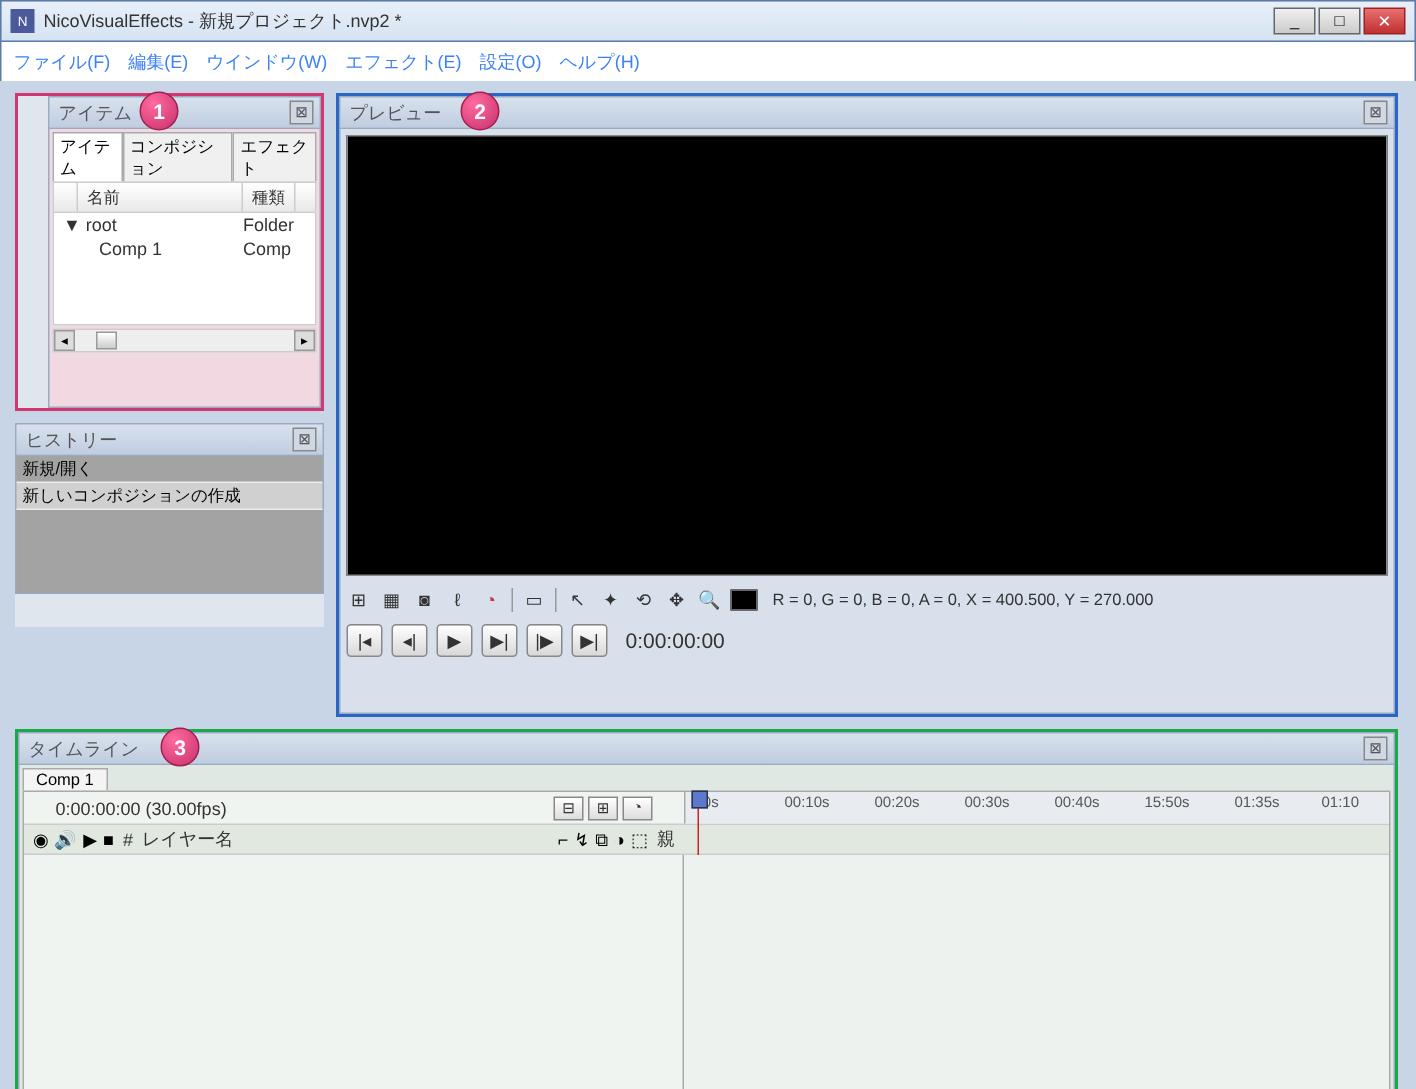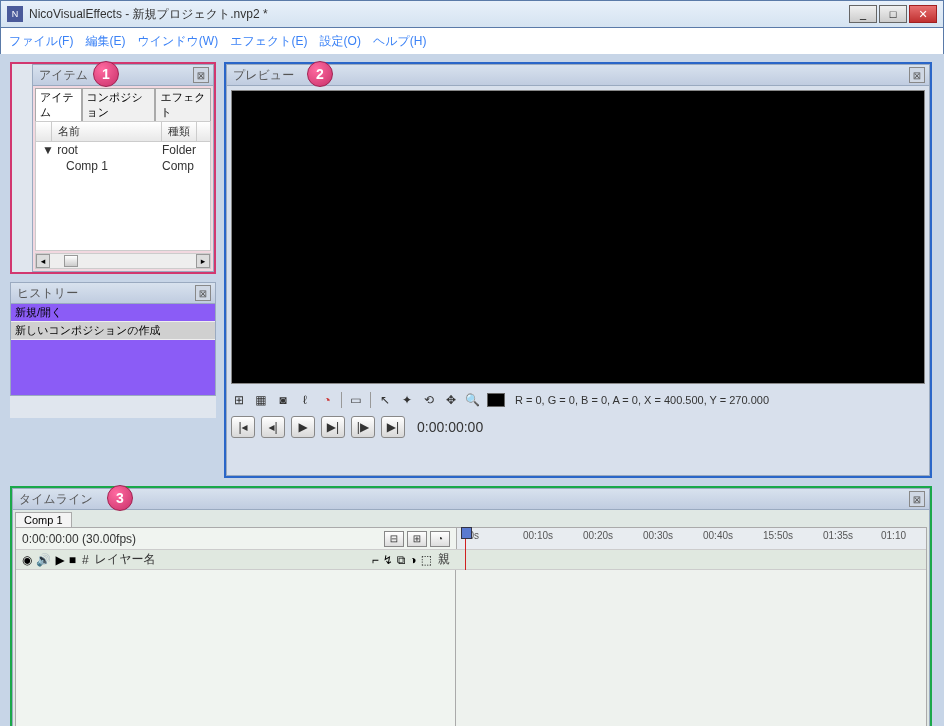--- a/index.html
+++ b/index.html
@@ -19,32 +19,32 @@
 
 .panel { position: absolute; background: #e0e6ee; }
 .panel-title { background: linear-gradient(#d8e2ee, #c0cce0); border: 1px solid #9aaac0; height: 22px; display: flex; align-items: center; padding: 0 6px; color: #555; position: relative; }
 .panel-close { position: absolute; right: 4px; top: 2px; width: 16px; height: 16px; border: 1px solid #888; background: #d0d8e4; font-size: 10px; display: flex; align-items: center; justify-content: center; cursor: pointer; }
 
 .items-panel { left: 10px; top: 8px; width: 206px; height: 212px; border: 2px solid #d2376f; padding-left: 20px; }
 .items-body { background: #f2d8e0; height: calc(100% - 22px); border: 1px solid #9aaac0; border-top: none; padding: 2px; }
 .tabs { display: flex; }
 .tab { border: 1px solid #aaa; padding: 1px 4px; background: #f0f0f0; font-size: 11px; cursor: pointer; }
 .tab.active { background: #fff; border-bottom-color: #fff; }
-.tree { background: #fff; border: 1px solid #ccc; margin-top: -1px; height: 130px; overflow: hidden; position: relative; }
+.tree { background: #fff; border: 1px solid #ccc; margin-top: -1px; height: 96px; overflow: hidden; position: relative; }
 .tree-header { display: flex; background: linear-gradient(#fff, #e8e8e8); border-bottom: 1px solid #ccc; }
 .tree-header div { padding: 2px 6px; border-right: 1px solid #ccc; font-size: 11px; color: #333; }
 .tree-row { display: flex; padding: 1px 6px; font-size: 11px; color: #333; }
 .tree-row .c1 { width: 120px; }
 .tree-row .c2 { flex: 1; }
 .hscroll { height: 16px; background: #eee; border: 1px solid #ccc; margin-top: 2px; display: flex; align-items: center; }
 .hscroll .thumb { width: 14px; height: 12px; background: linear-gradient(#fff,#ccc); border: 1px solid #999; margin-left: 14px; }
 .hscroll .arr { width: 14px; height: 14px; border: 1px solid #999; background: #ddd; font-size: 9px; display: flex; align-items: center; justify-content: center; }
 
 .history-panel { left: 10px; top: 228px; width: 206px; height: 136px; }
-.history-body { background: #8b5cf6; border: 1px solid #9aaac0; border-top: none; height: 92px; }
+.history-body { background: #a3a3a3; border: 1px solid #9aaac0; border-top: none; height: 92px; }
 .history-row { padding: 1px 4px; border-bottom: 1px solid #eee; font-size: 11px; }
 .history-row.sel { background: #d0d0d0; }
 .history-footer { padding: 1px 4px; font-size: 11px; color: #333; }
 
 .preview-panel { left: 224px; top: 8px; width: 708px; height: 416px; border: 2px solid #2a66c8; }
 .preview-body { background: #d8e0ec; border: 1px solid #9aaac0; border-top: none; height: calc(100% - 22px); padding: 4px; }
 .preview-view { background: #000; width: 100%; height: 294px; border: 1px solid #888; }
 .preview-toolbar { display: flex; align-items: center; gap: 6px; margin-top: 6px; height: 20px; }
 .tb-icon { width: 16px; height: 16px; border: 1px solid transparent; display: flex; align-items: center; justify-content: center; font-size: 12px; color: #333; cursor: pointer; }
 .tb-sep { width: 1px; height: 16px; background: #999; }
@@ -52,21 +52,21 @@
 .preview-status { font-size: 11px; color: #333; margin-left: 4px; }
 .transport { display: flex; align-items: center; gap: 6px; margin-top: 6px; }
 .tp-btn { width: 24px; height: 22px; border: 1px solid #888; border-radius: 3px; background: linear-gradient(#fff,#d8d8d8); display: flex; align-items: center; justify-content: center; font-size: 12px; color: #333; cursor: pointer; }
 .timecode { font-size: 14px; color: #333; margin-left: 6px; }
 
 .timeline-panel { left: 10px; top: 432px; width: 922px; height: 276px; border: 2px solid #1aa84a; }
 .timeline-body { background: #e0e8e4; border: 1px solid #9aaac0; border-top: none; height: calc(100% - 22px); padding: 2px; display: flex; flex-direction: column; }
 .tl-tab { display: inline-block; border: 1px solid #aaa; border-bottom: none; padding: 1px 8px; background: #f4f4f4; font-size: 11px; }
 .tl-main { flex: 1; background: #f0f4f0; border: 1px solid #aaa; display: flex; flex-direction: column; }
 .tl-toprow { display: flex; height: 22px; align-items: center; border-bottom: 1px solid #ccc; }
-.tl-left { width: 440px; display: flex; align-items: center; padding: 0 6px; gap: 6px; font-size: 11px; color: #333; }
+.tl-left { width: 440px; display: flex; align-items: center; padding: 0 21px; gap: 6px; font-size: 11px; color: #333; }
 .tl-ruler { flex: 1; position: relative; background: #e8ecf0; border-left: 1px solid #aaa; height: 100%; }
 .tl-ruler .tick { position: absolute; top: 2px; font-size: 10px; color: #555; }
 .tl-playhead { position: absolute; left: 8px; top: 0; width: 1px; height: 230px; background: #d02020; }
 .tl-playhead::before { content: ""; position: absolute; top: -1px; left: -4px; width: 9px; height: 10px; background: #5a7ad0; border: 1px solid #334; }
 .tl-header2 { display: flex; height: 20px; align-items: center; border-bottom: 1px solid #ccc; background: #e0e8e0; }
 .tl-header2 .l { width: 440px; display: flex; align-items: center; gap: 6px; padding: 0 6px; font-size: 11px; }
 .tl-header2 .icon-col { display: flex; gap: 4px; }
 .tl-header2 .txt { color: #333; }
 .tl-tracks { flex: 1; position: relative; display: flex; }
 .tl-tracks-left { width: 440px; border-right: 1px solid #aaa; }

